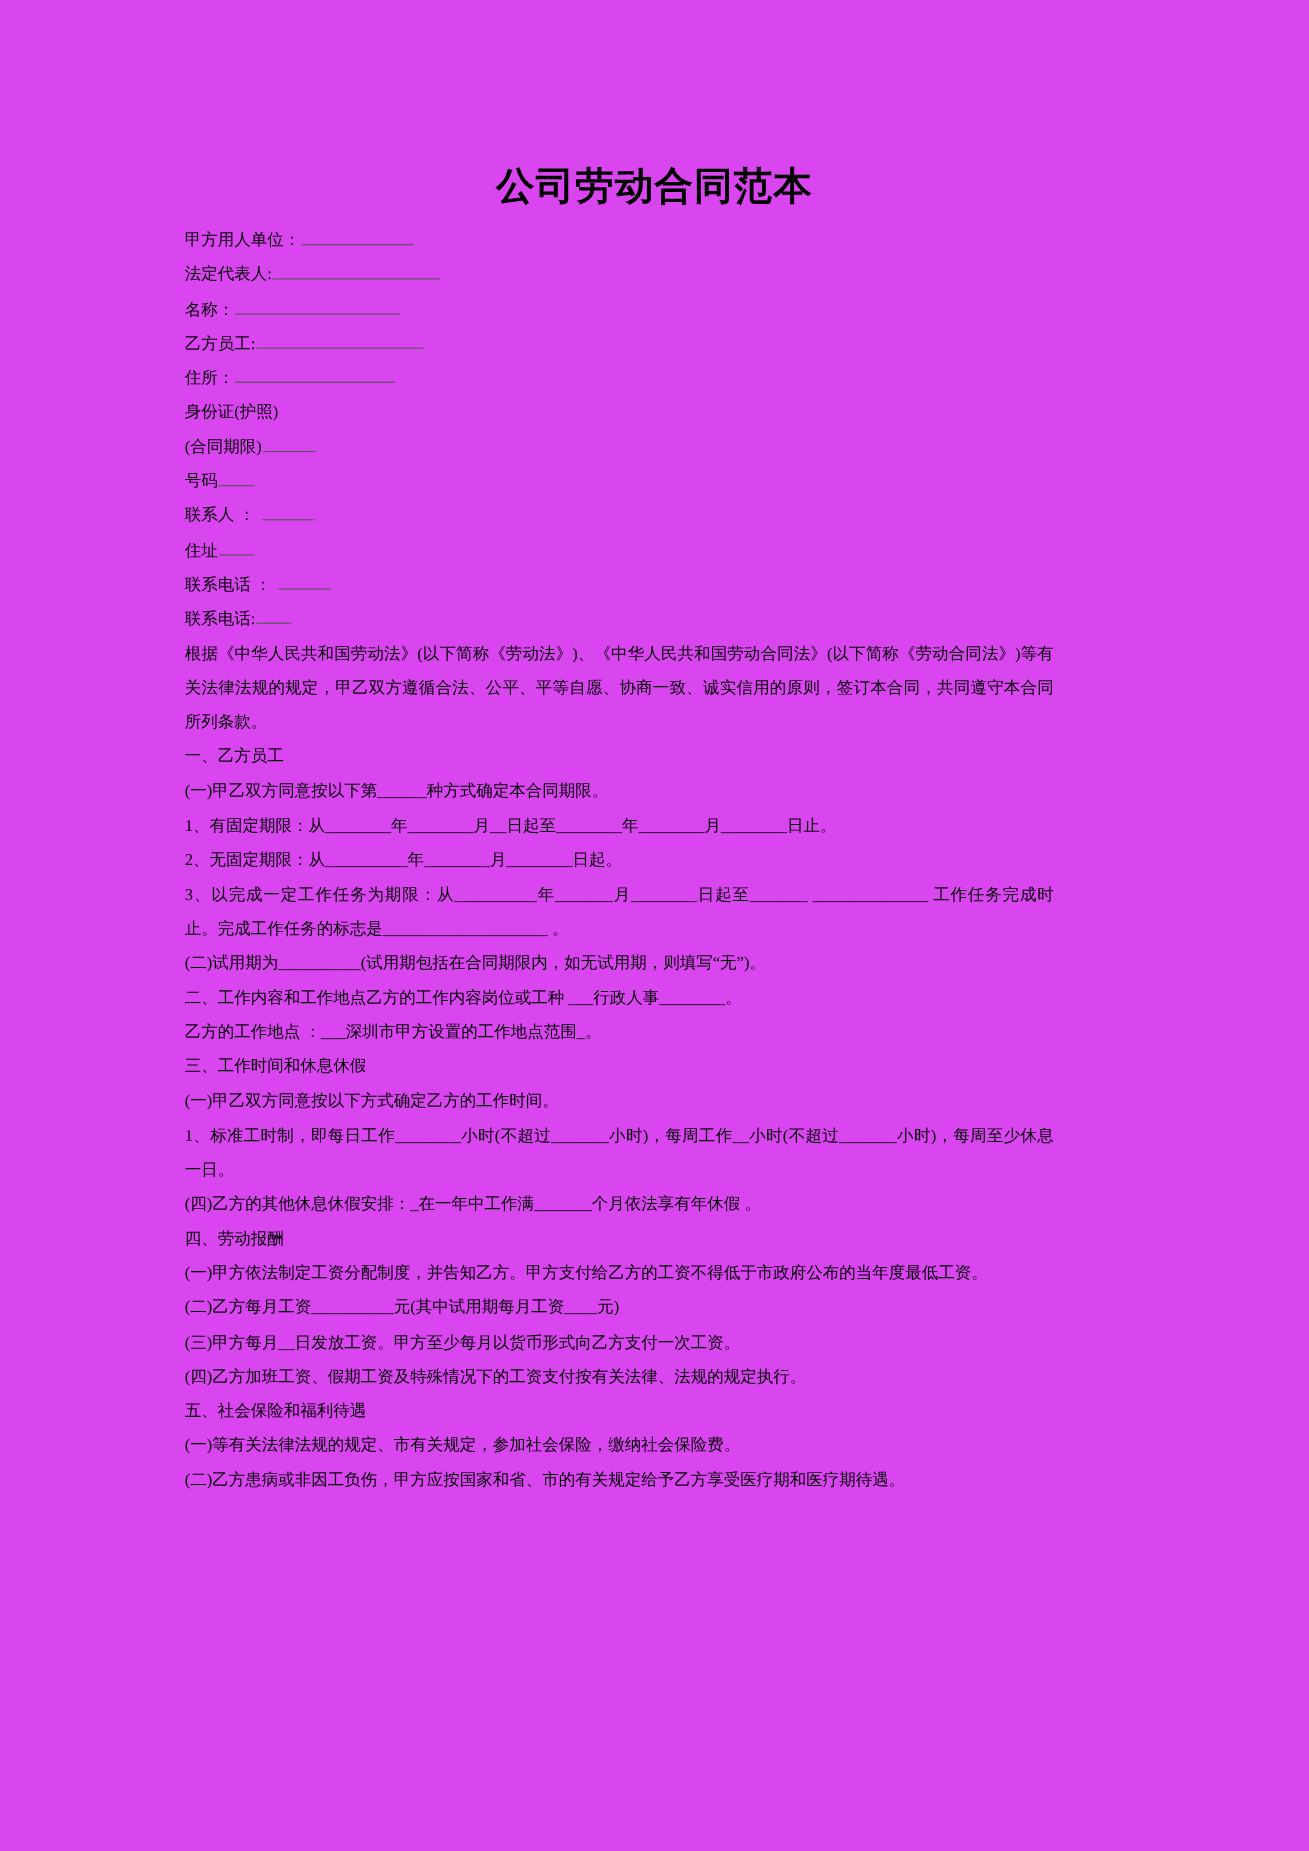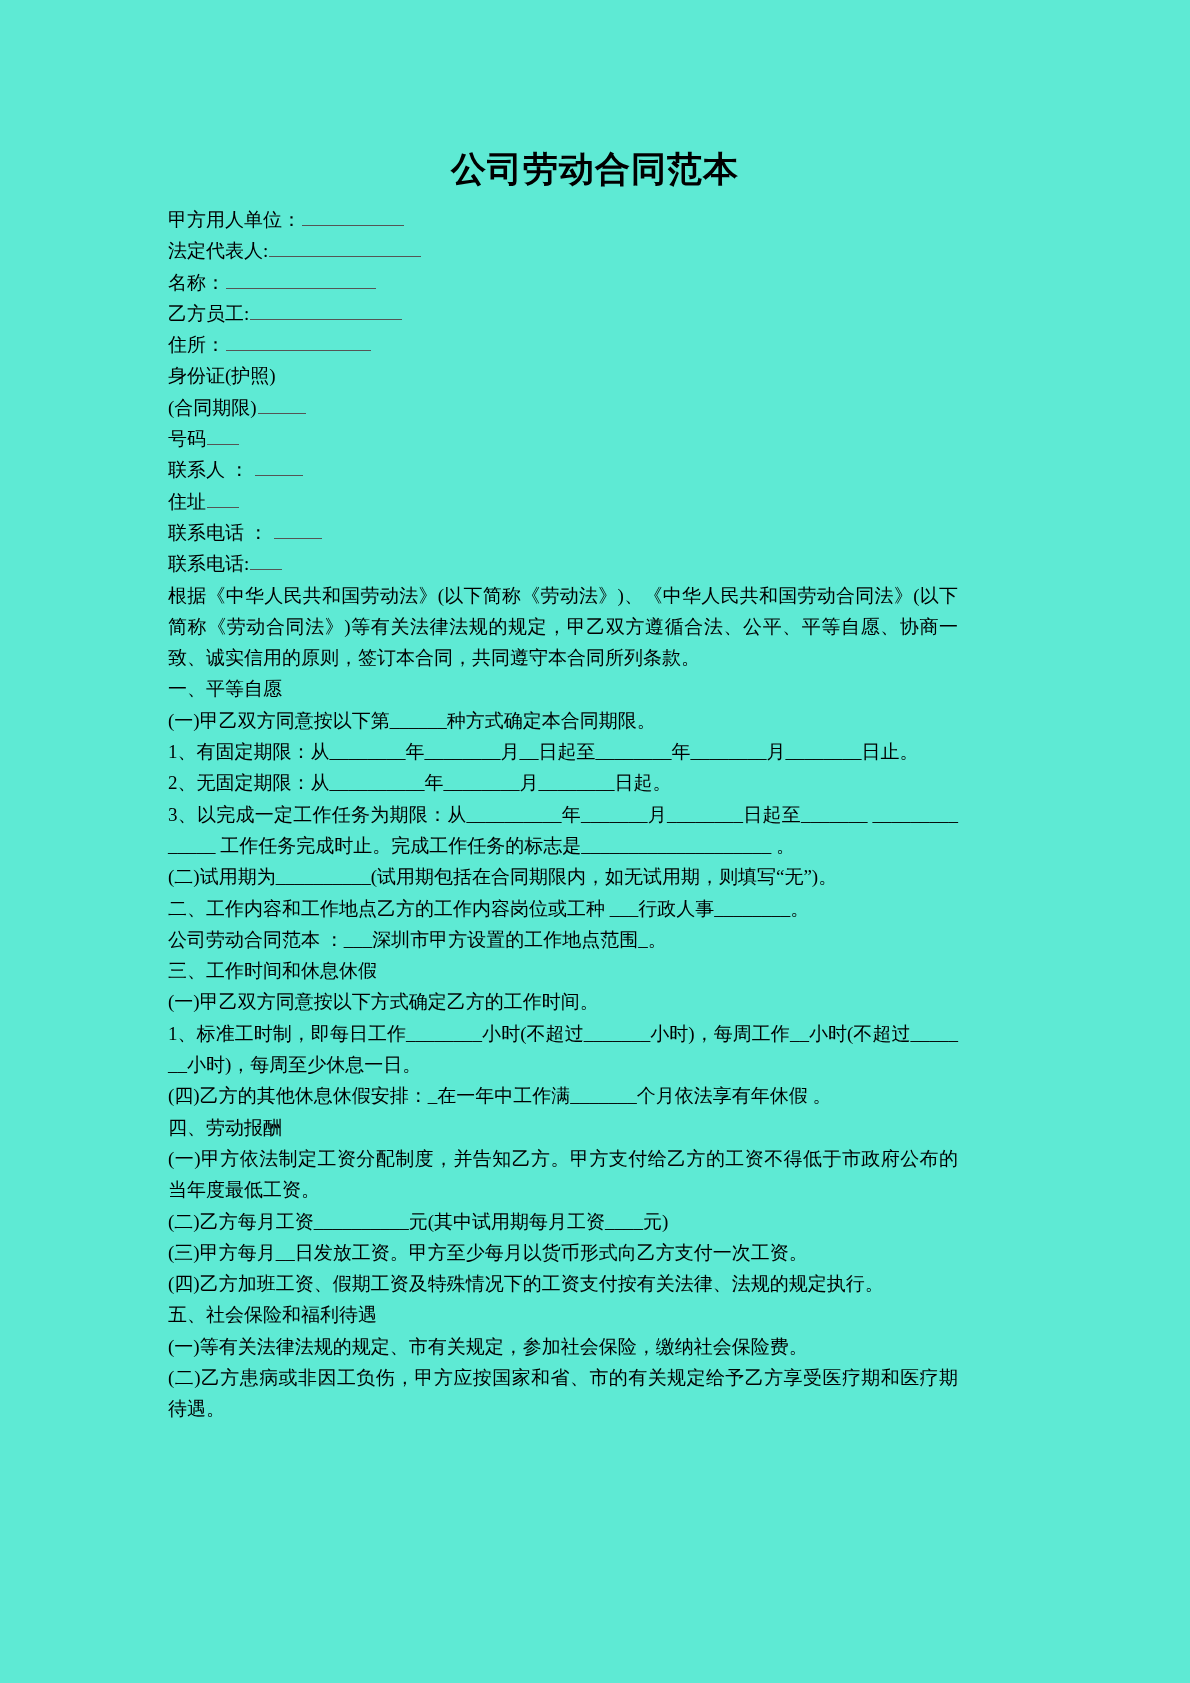--- a/index.html
+++ b/index.html
@@ -8,21 +8,21 @@
     background: #ffffff;
   }
   body {
     font-family: "Liberation Serif", "DejaVu Serif", serif;
     color: #000000;
   }
   .page {
     position: relative;
     width: 1190px;
     height: 1683px;
-    background: #5eead4;
+    background: #d946ef;
     margin: 0 auto;
     overflow: hidden;
     box-sizing: border-box;
   }
   .doc-title {
     text-align: center;
     font-size: 35px;
     font-weight: bold;
     letter-spacing: 1px;
     margin: 0;
@@ -30,21 +30,21 @@
     padding-bottom: 0;
     line-height: 1.25;
   }
   .body-block {
     position: absolute;
     left: 168px;
     top: 204px;
     width: 790px;
   }
   .line {
-    font-size: 19px;
+    font-size: 15px;
     line-height: 31.3px;
     white-space: normal;
     word-break: break-all;
     text-align: justify;
     text-justify: inter-character;
   }
   .line.plain {
     text-align: left;
   }
   .blank {
@@ -76,29 +76,29 @@
     <div class="line plain"><span>身份证(护照)</span></div>
     <div class="line plain"><span>(合同期限)</span><span class="blank b7"></span></div>
     <div class="line plain"><span>号码</span><span class="blank b5"></span></div>
     <div class="line plain"><span>联系人 ：</span><span class="blank b7" style="margin-left:6px"></span></div>
     <div class="line plain"><span>住址</span><span class="blank b5"></span></div>
     <div class="line plain"><span>联系电话 ：</span><span class="blank b7" style="margin-left:6px"></span></div>
     <div class="line plain"><span>联系电话:</span><span class="blank b5"></span></div>
 
     <div class="line">根据《中华人民共和国劳动法》(以下简称《劳动法》)、《中华人民共和国劳动合同法》(以下简称《劳动合同法》)等有关法律法规的规定，甲乙双方遵循合法、公平、平等自愿、协商一致、诚实信用的原则，签订本合同，共同遵守本合同所列条款。</div>
 
-    <div class="line plain">一、平等自愿</div>
+    <div class="line plain">一、乙方员工</div>
     <div class="line plain">(一)甲乙双方同意按以下第______种方式确定本合同期限。</div>
     <div class="line">1、有固定期限：从________年________月__日起至________年________月________日止。</div>
     <div class="line plain">2、无固定期限：从__________年________月________日起。</div>
     <div class="line">3、以完成一定工作任务为期限：从__________年_______月________日起至_______ ______________ 工作任务完成时止。完成工作任务的标志是____________________ 。</div>
     <div class="line plain">(二)试用期为__________(试用期包括在合同期限内，如无试用期，则填写“无”)。</div>
 
     <div class="line plain">二、工作内容和工作地点乙方的工作内容岗位或工种 ___行政人事________。</div>
-    <div class="line plain">公司劳动合同范本 ：___深圳市甲方设置的工作地点范围_。</div>
+    <div class="line plain">乙方的工作地点 ：___深圳市甲方设置的工作地点范围_。</div>
 
     <div class="line plain">三、工作时间和休息休假</div>
     <div class="line plain">(一)甲乙双方同意按以下方式确定乙方的工作时间。</div>
     <div class="line">1、标准工时制，即每日工作________小时(不超过_______小时)，每周工作__小时(不超过_______小时)，每周至少休息一日。</div>
     <div class="line plain">(四)乙方的其他休息休假安排：_在一年中工作满_______个月依法享有年休假 。</div>
 
     <div class="line plain">四、劳动报酬</div>
     <div class="line">(一)甲方依法制定工资分配制度，并告知乙方。甲方支付给乙方的工资不得低于市政府公布的当年度最低工资。</div>
     <div class="line plain">(二)乙方每月工资__________元(其中试用期每月工资____元)</div>
     <div class="line plain">(三)甲方每月__日发放工资。甲方至少每月以货币形式向乙方支付一次工资。</div>

